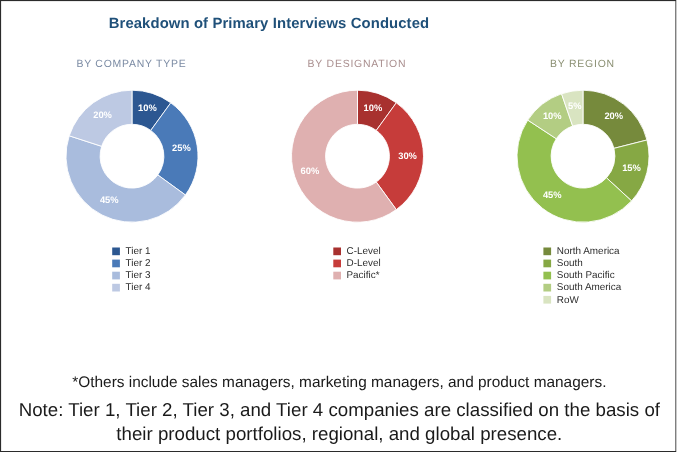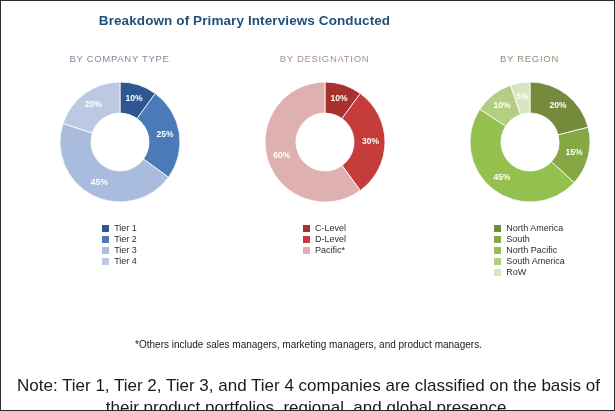--- a/index.html
+++ b/index.html
@@ -105,23 +105,23 @@
     white-space: nowrap;
   }
   .footnotes {
     position: absolute;
     left: 0;
     top: 338px;
     width: 615px;
     text-align: center;
   }
   .footnote-others {
-    font-size: 10px;
+    font-size: 14px;
     color: #1a1a1a;
-    margin-bottom: 25px;
+    margin-bottom: 7px;
   }
   .footnote-note {
     font-size: 17px;
     color: #1a1a1a;
     line-height: 1.32;
     padding: 0 14px;
   }
 </style>
 </head>
 <body>
@@ -226,21 +226,21 @@
           <div class="legend-row">
             <span class="legend-swatch" style="background: rgb(118, 138, 60);"></span>
             <span class="legend-label">North America</span>
           </div>
           <div class="legend-row">
             <span class="legend-swatch" style="background: rgb(134, 168, 68);"></span>
             <span class="legend-label">South</span>
           </div>
           <div class="legend-row">
             <span class="legend-swatch" style="background: rgb(147, 192, 79);"></span>
-            <span class="legend-label">North Pacific</span>
+            <span class="legend-label">South Pacific</span>
           </div>
           <div class="legend-row">
             <span class="legend-swatch" style="background: rgb(179, 205, 131);"></span>
             <span class="legend-label">South America</span>
           </div>
           <div class="legend-row">
             <span class="legend-swatch" style="background: rgb(217, 228, 193);"></span>
             <span class="legend-label">RoW</span>
           </div>
         </div>

